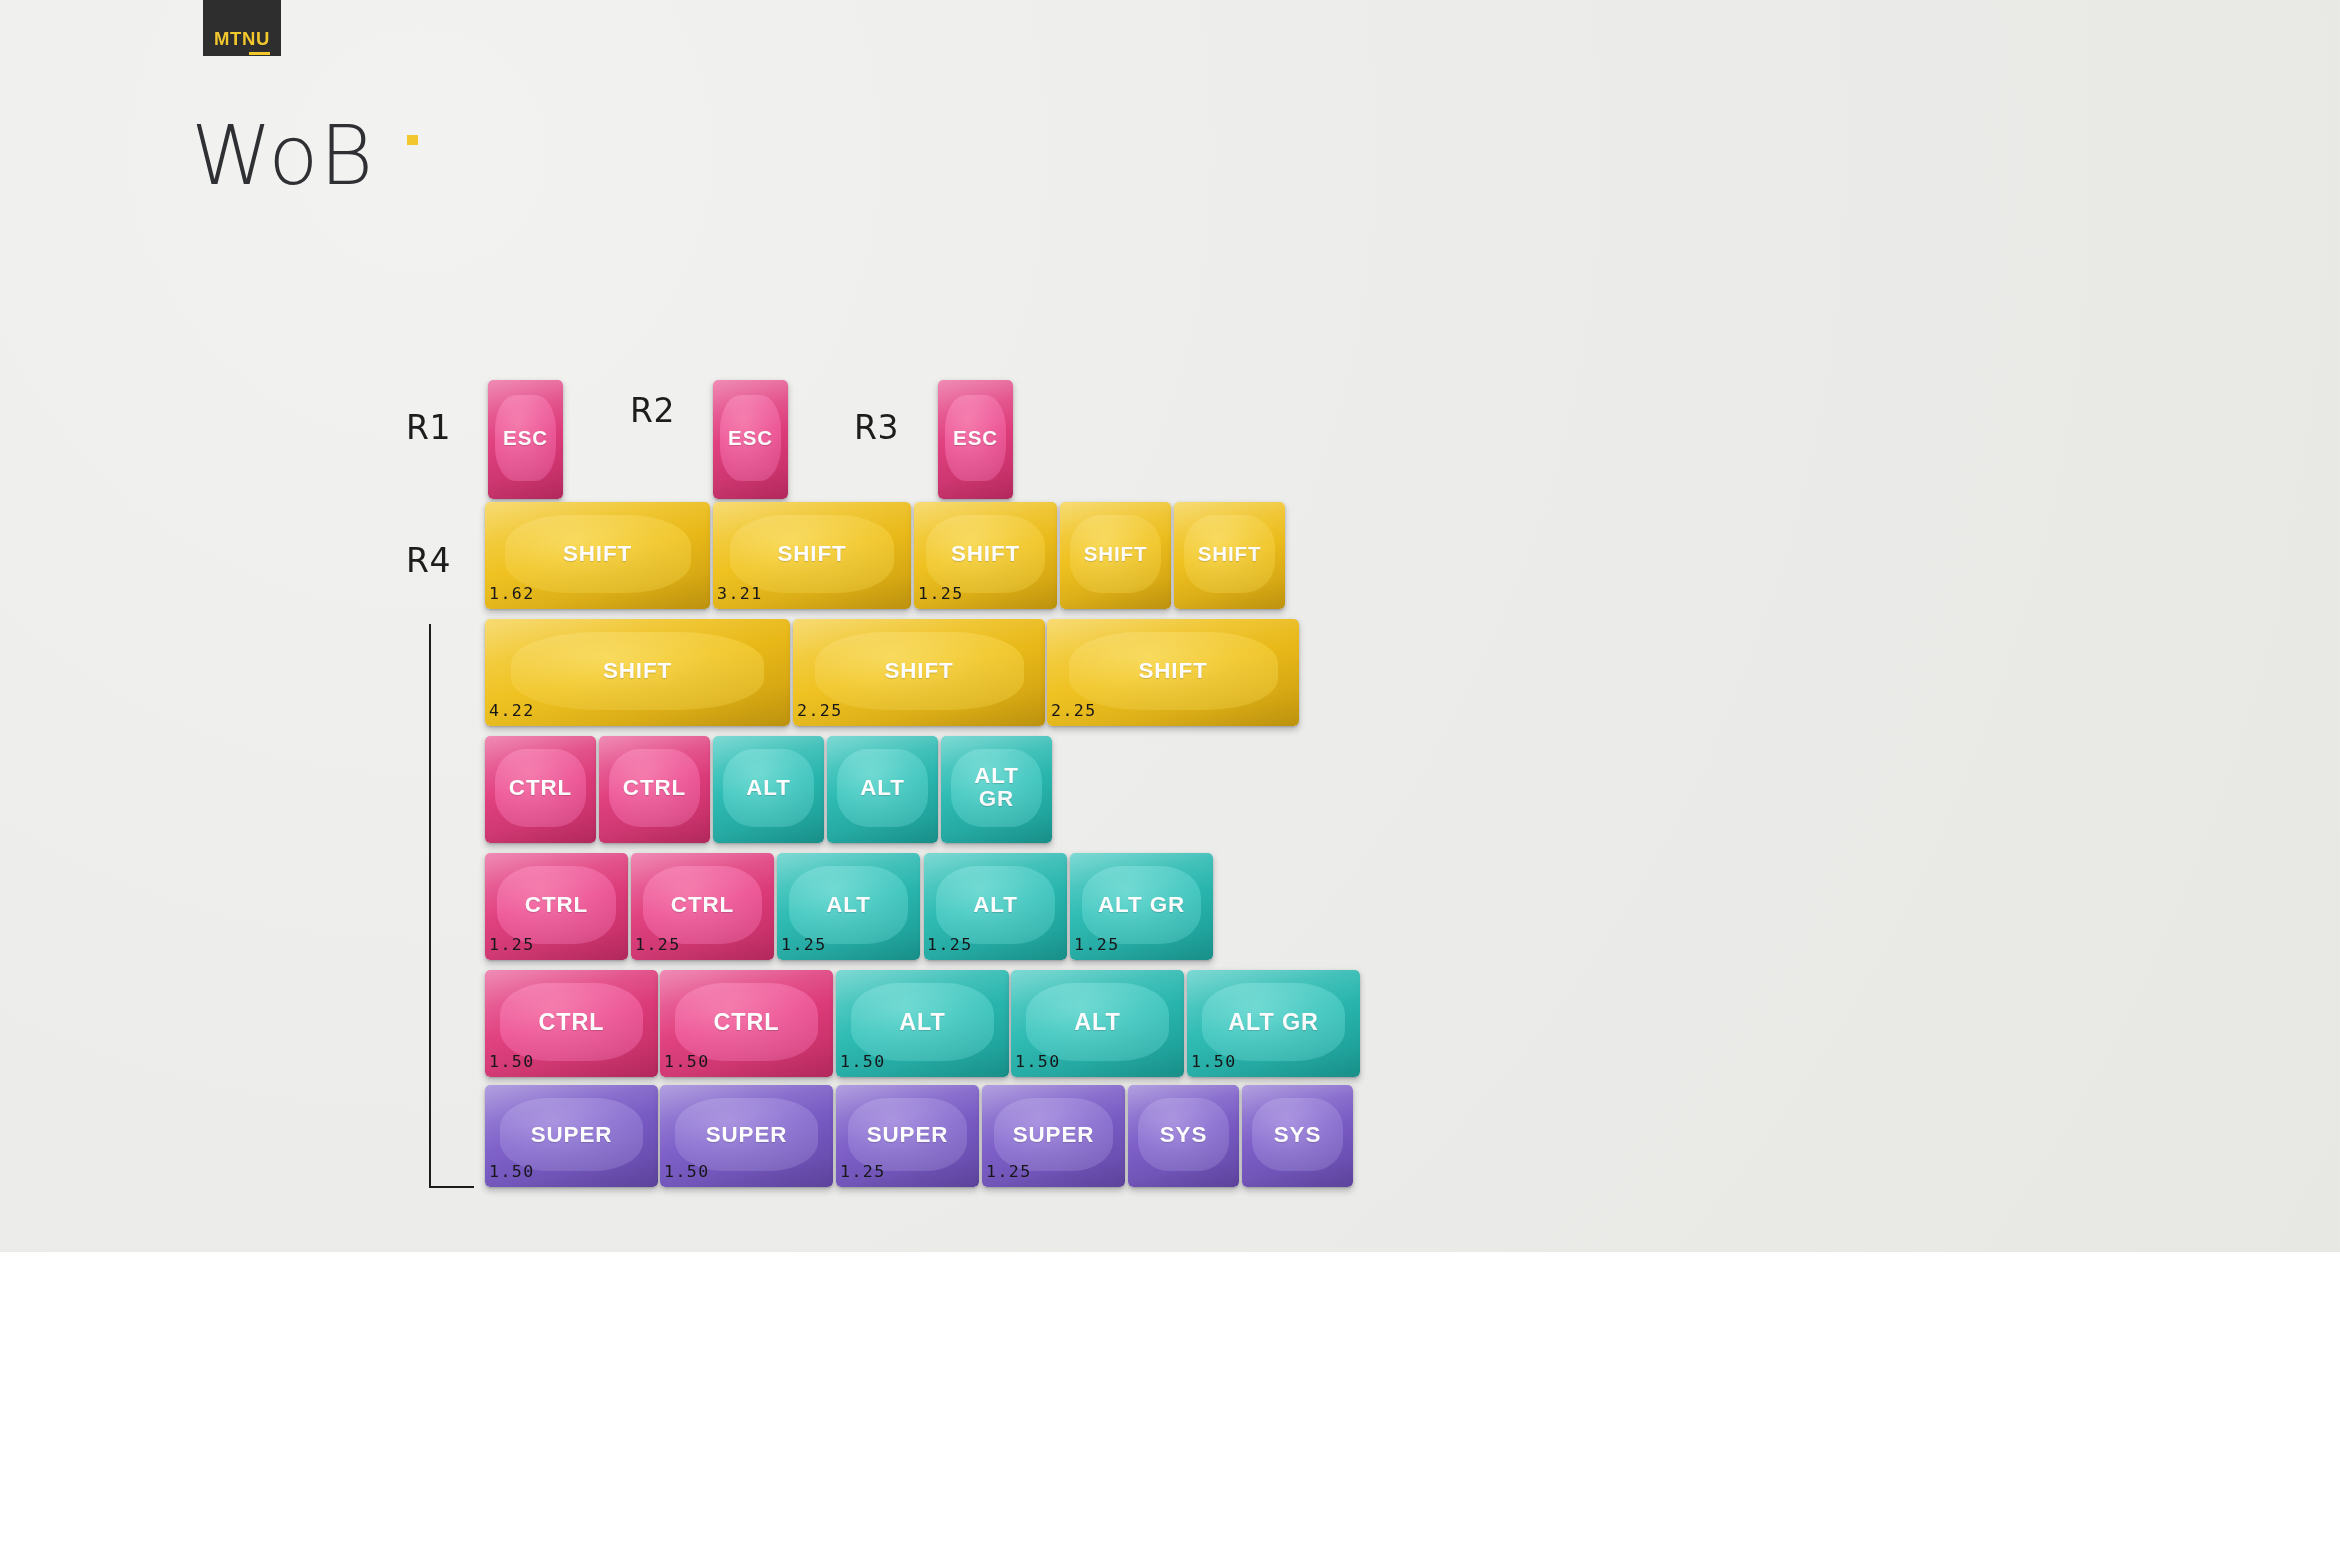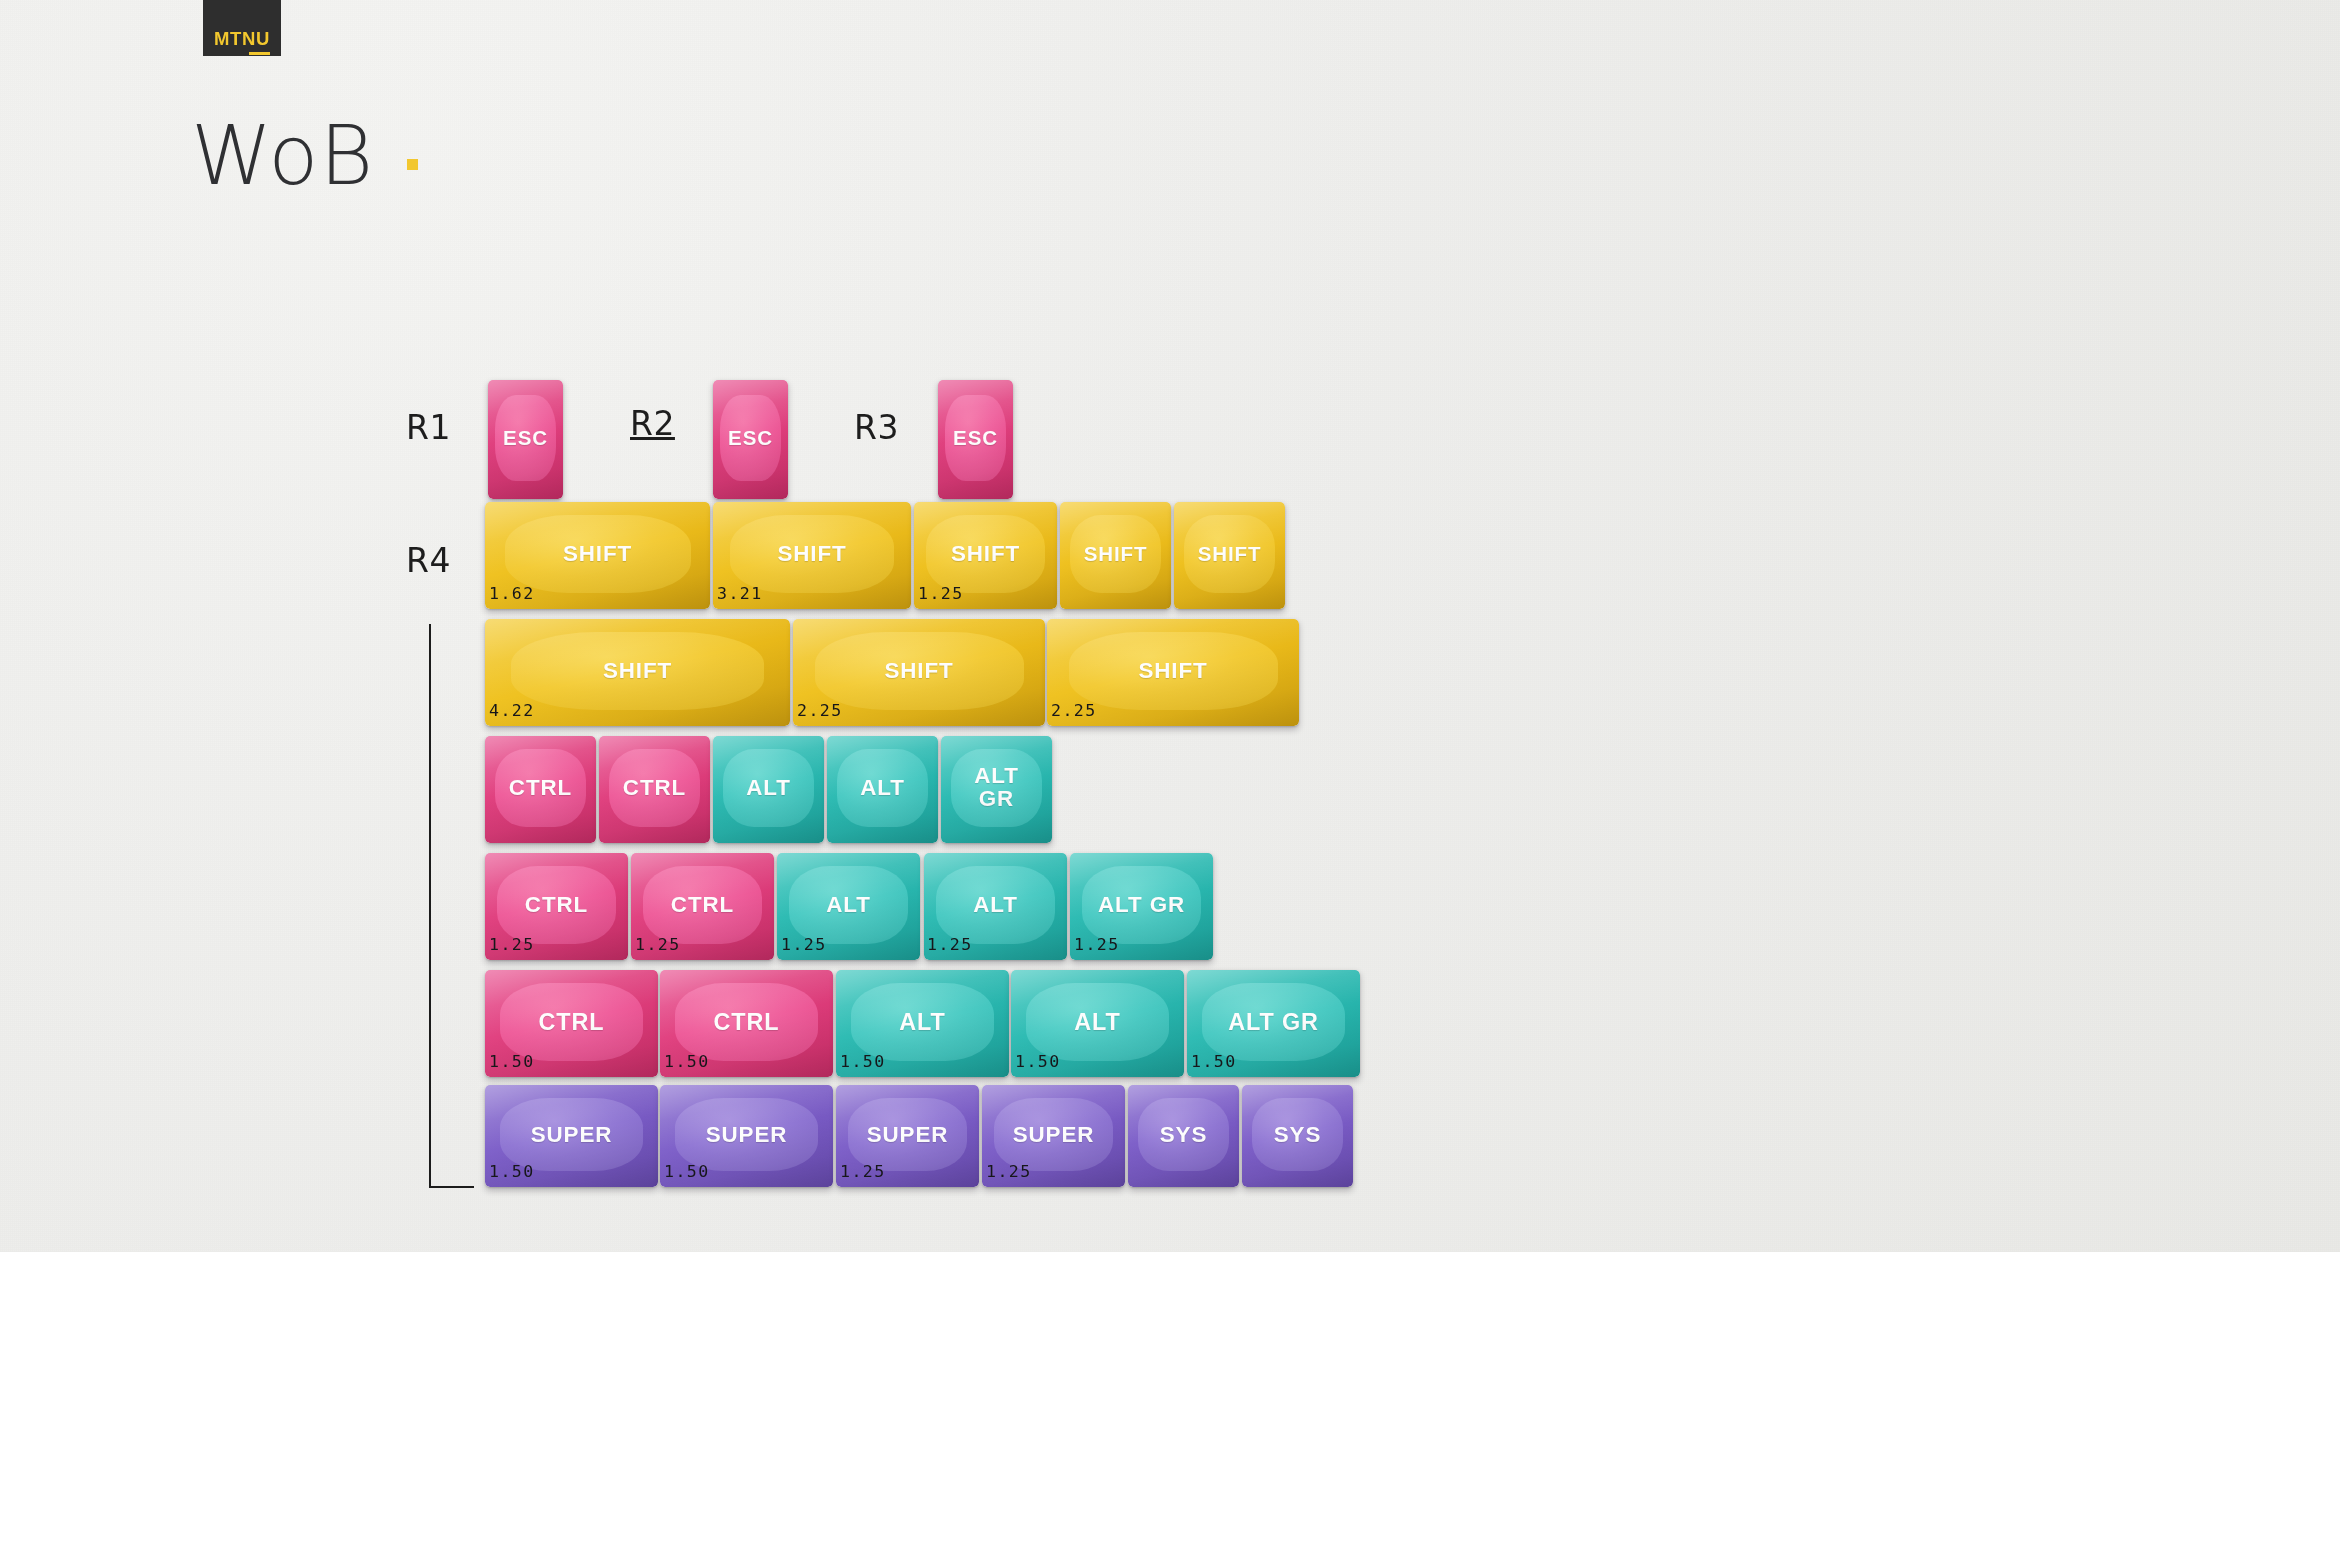--- a/index.html
+++ b/index.html
@@ -63,21 +63,21 @@
     height: 3.9px;
     background: #f2c72e;
   }
 
   
   #title-row {
     position: absolute;
     left: 191px;
     top: 117px;
     display: flex;
-    align-items: center;
+    align-items: flex-start;
     gap: 0;
     white-space: nowrap;
   }
   #title-main {
     font-family: "DejaVu Sans", sans-serif;
     font-weight: 300;
     font-size: 82px;
     line-height: .95;
     color: #2f3033;
     letter-spacing: 1px;
@@ -206,21 +206,21 @@
     </span>
   </div>
 
   <div id="title-row">
     <span id="title-main">WoB</span>
     <span id="title-dot"></span>
   </div>
 
   <div id="board">
       <div class="row-label" style="left: 406px; top: 408px;">R1</div>
-      <div class="row-label" style="left: 630px; top: 404px; text-decoration: underline;">R2</div>
+      <div class="row-label" style="left: 630px; top: 391px;">R2</div>
       <div class="row-label" style="left: 854px; top: 408px;">R3</div>
       <div class="row-label" style="left: 406px; top: 541px;">R4</div>
       <div class="key c-magenta" style="left: 488px; top: 380px; width: 75px; height: 119px;">
         <div class="body">
           <div class="top" style="inset: 14.6px 6.8px 18.5px;">
             <span class="legend" style="font-size: 20.5px;">ESC</span>
           </div>
         </div>
         <div class="gloss"></div>
       </div>

